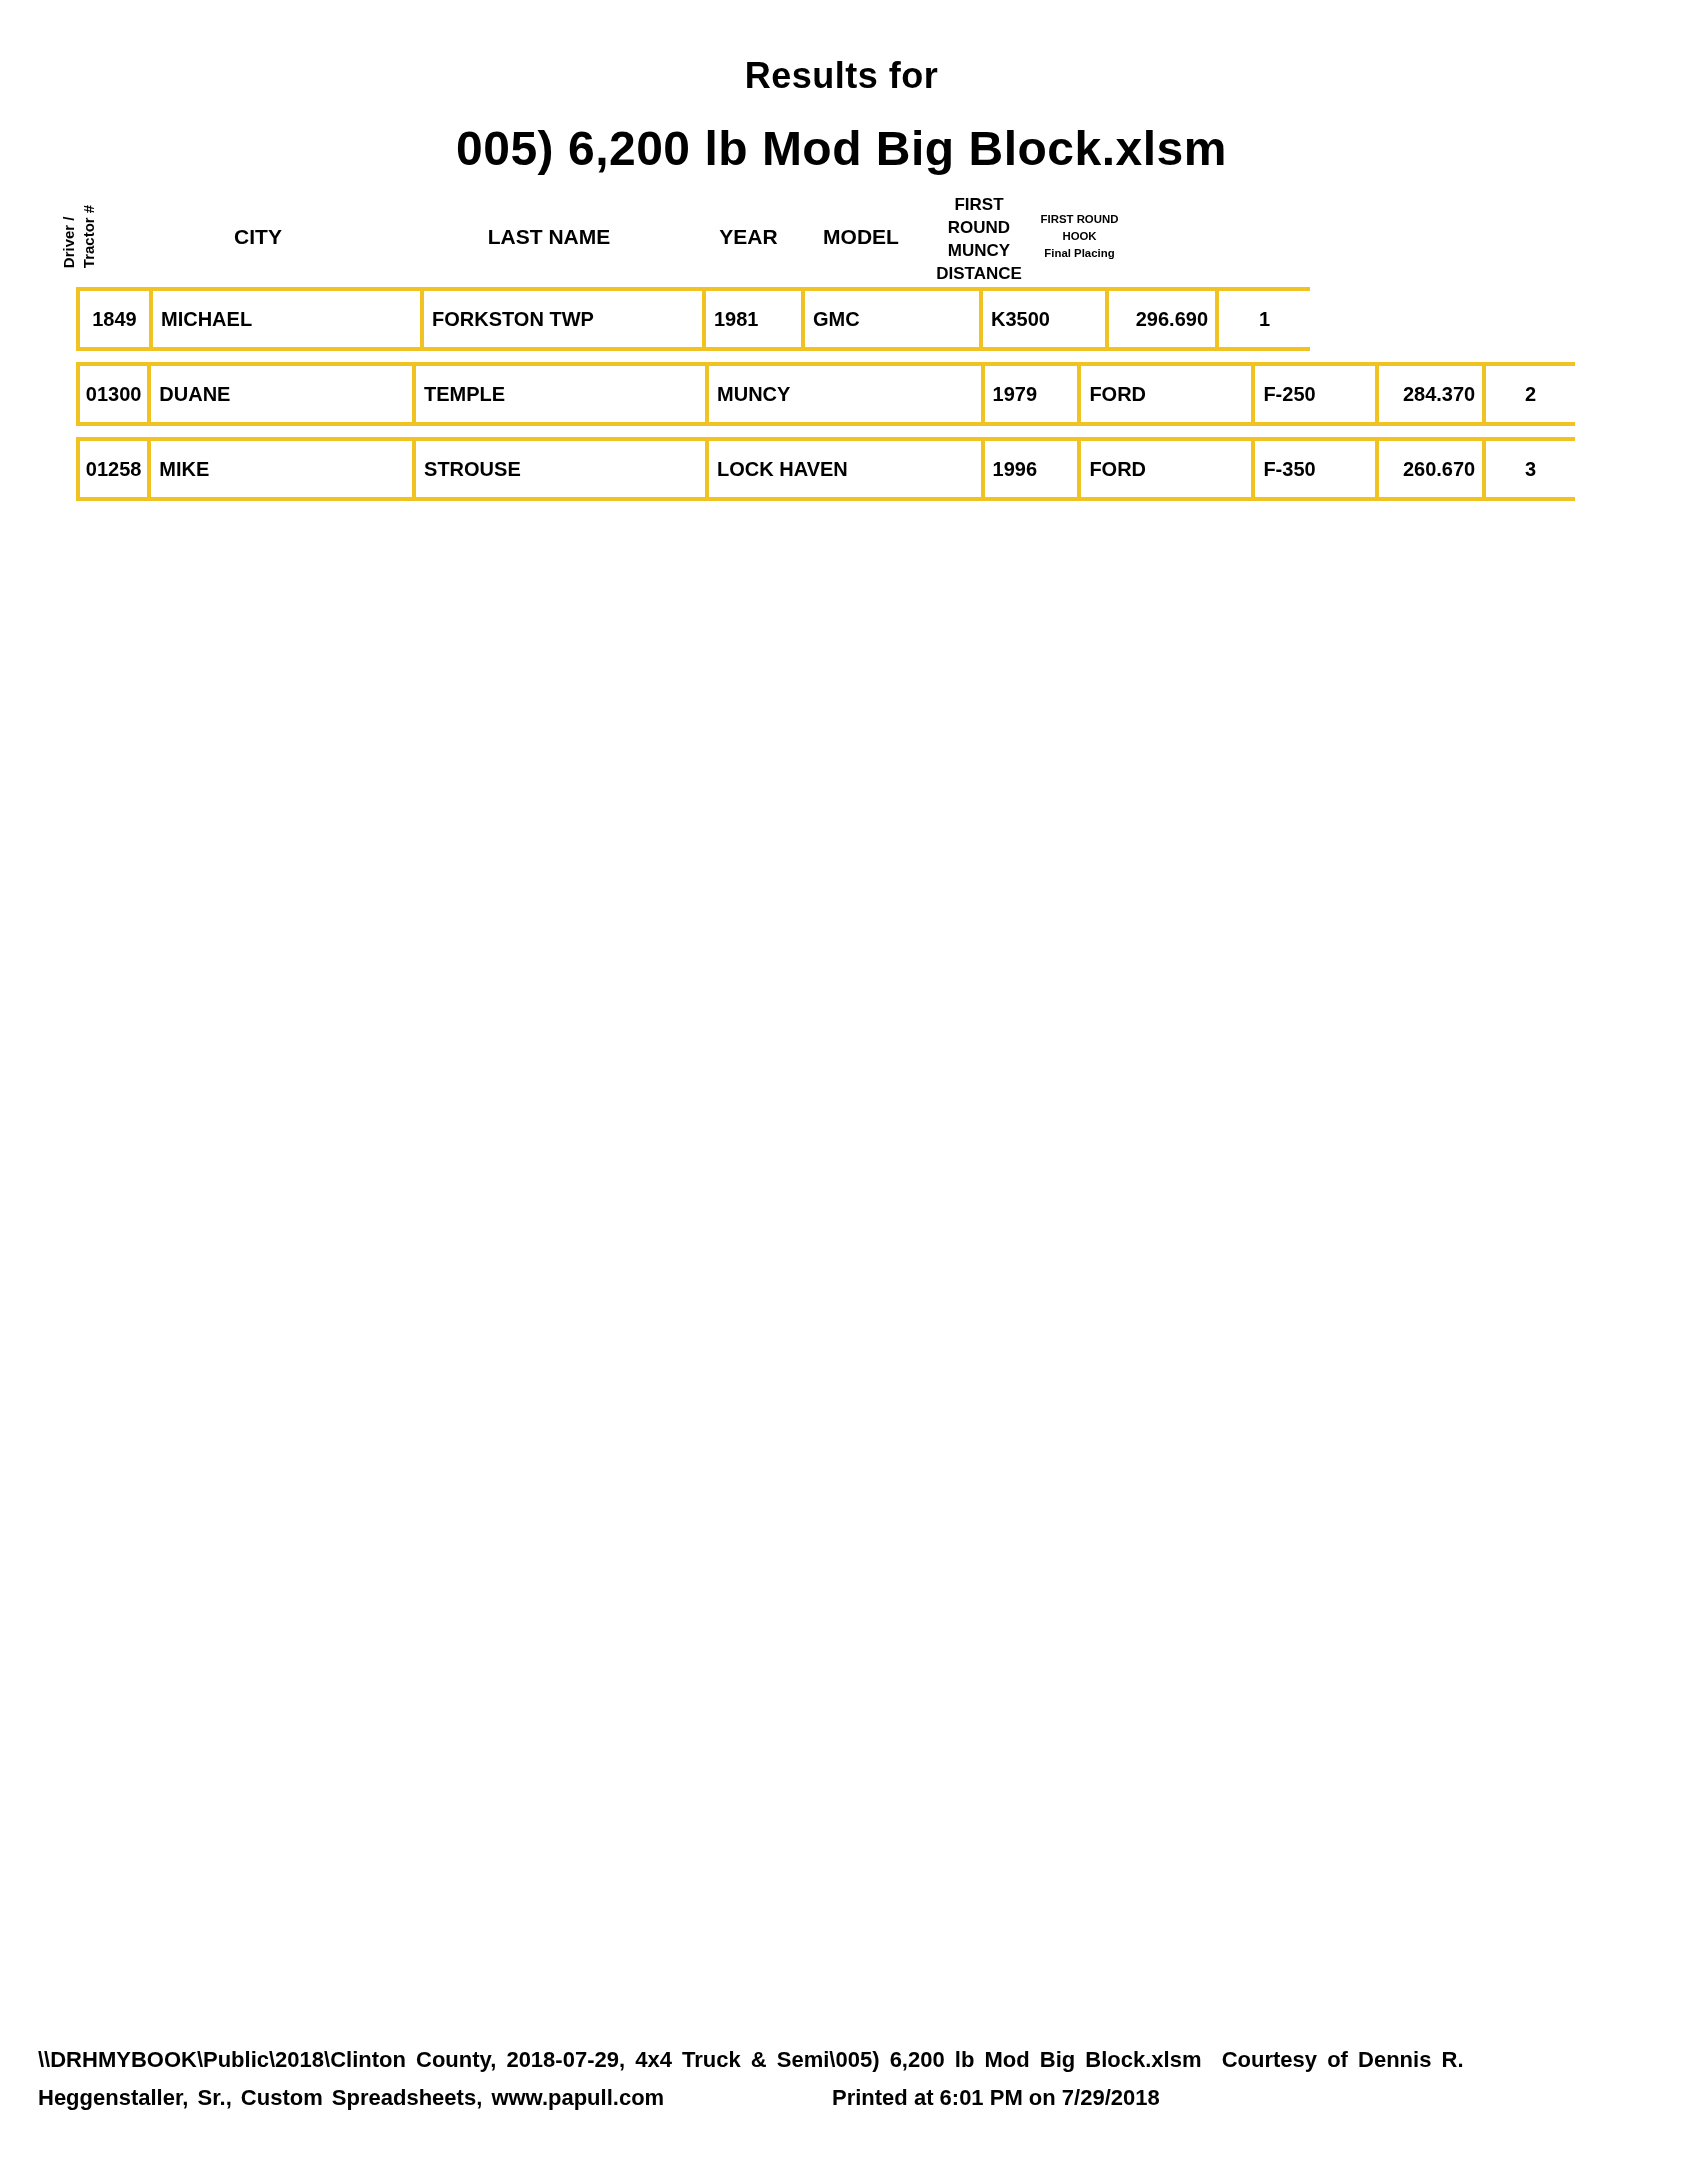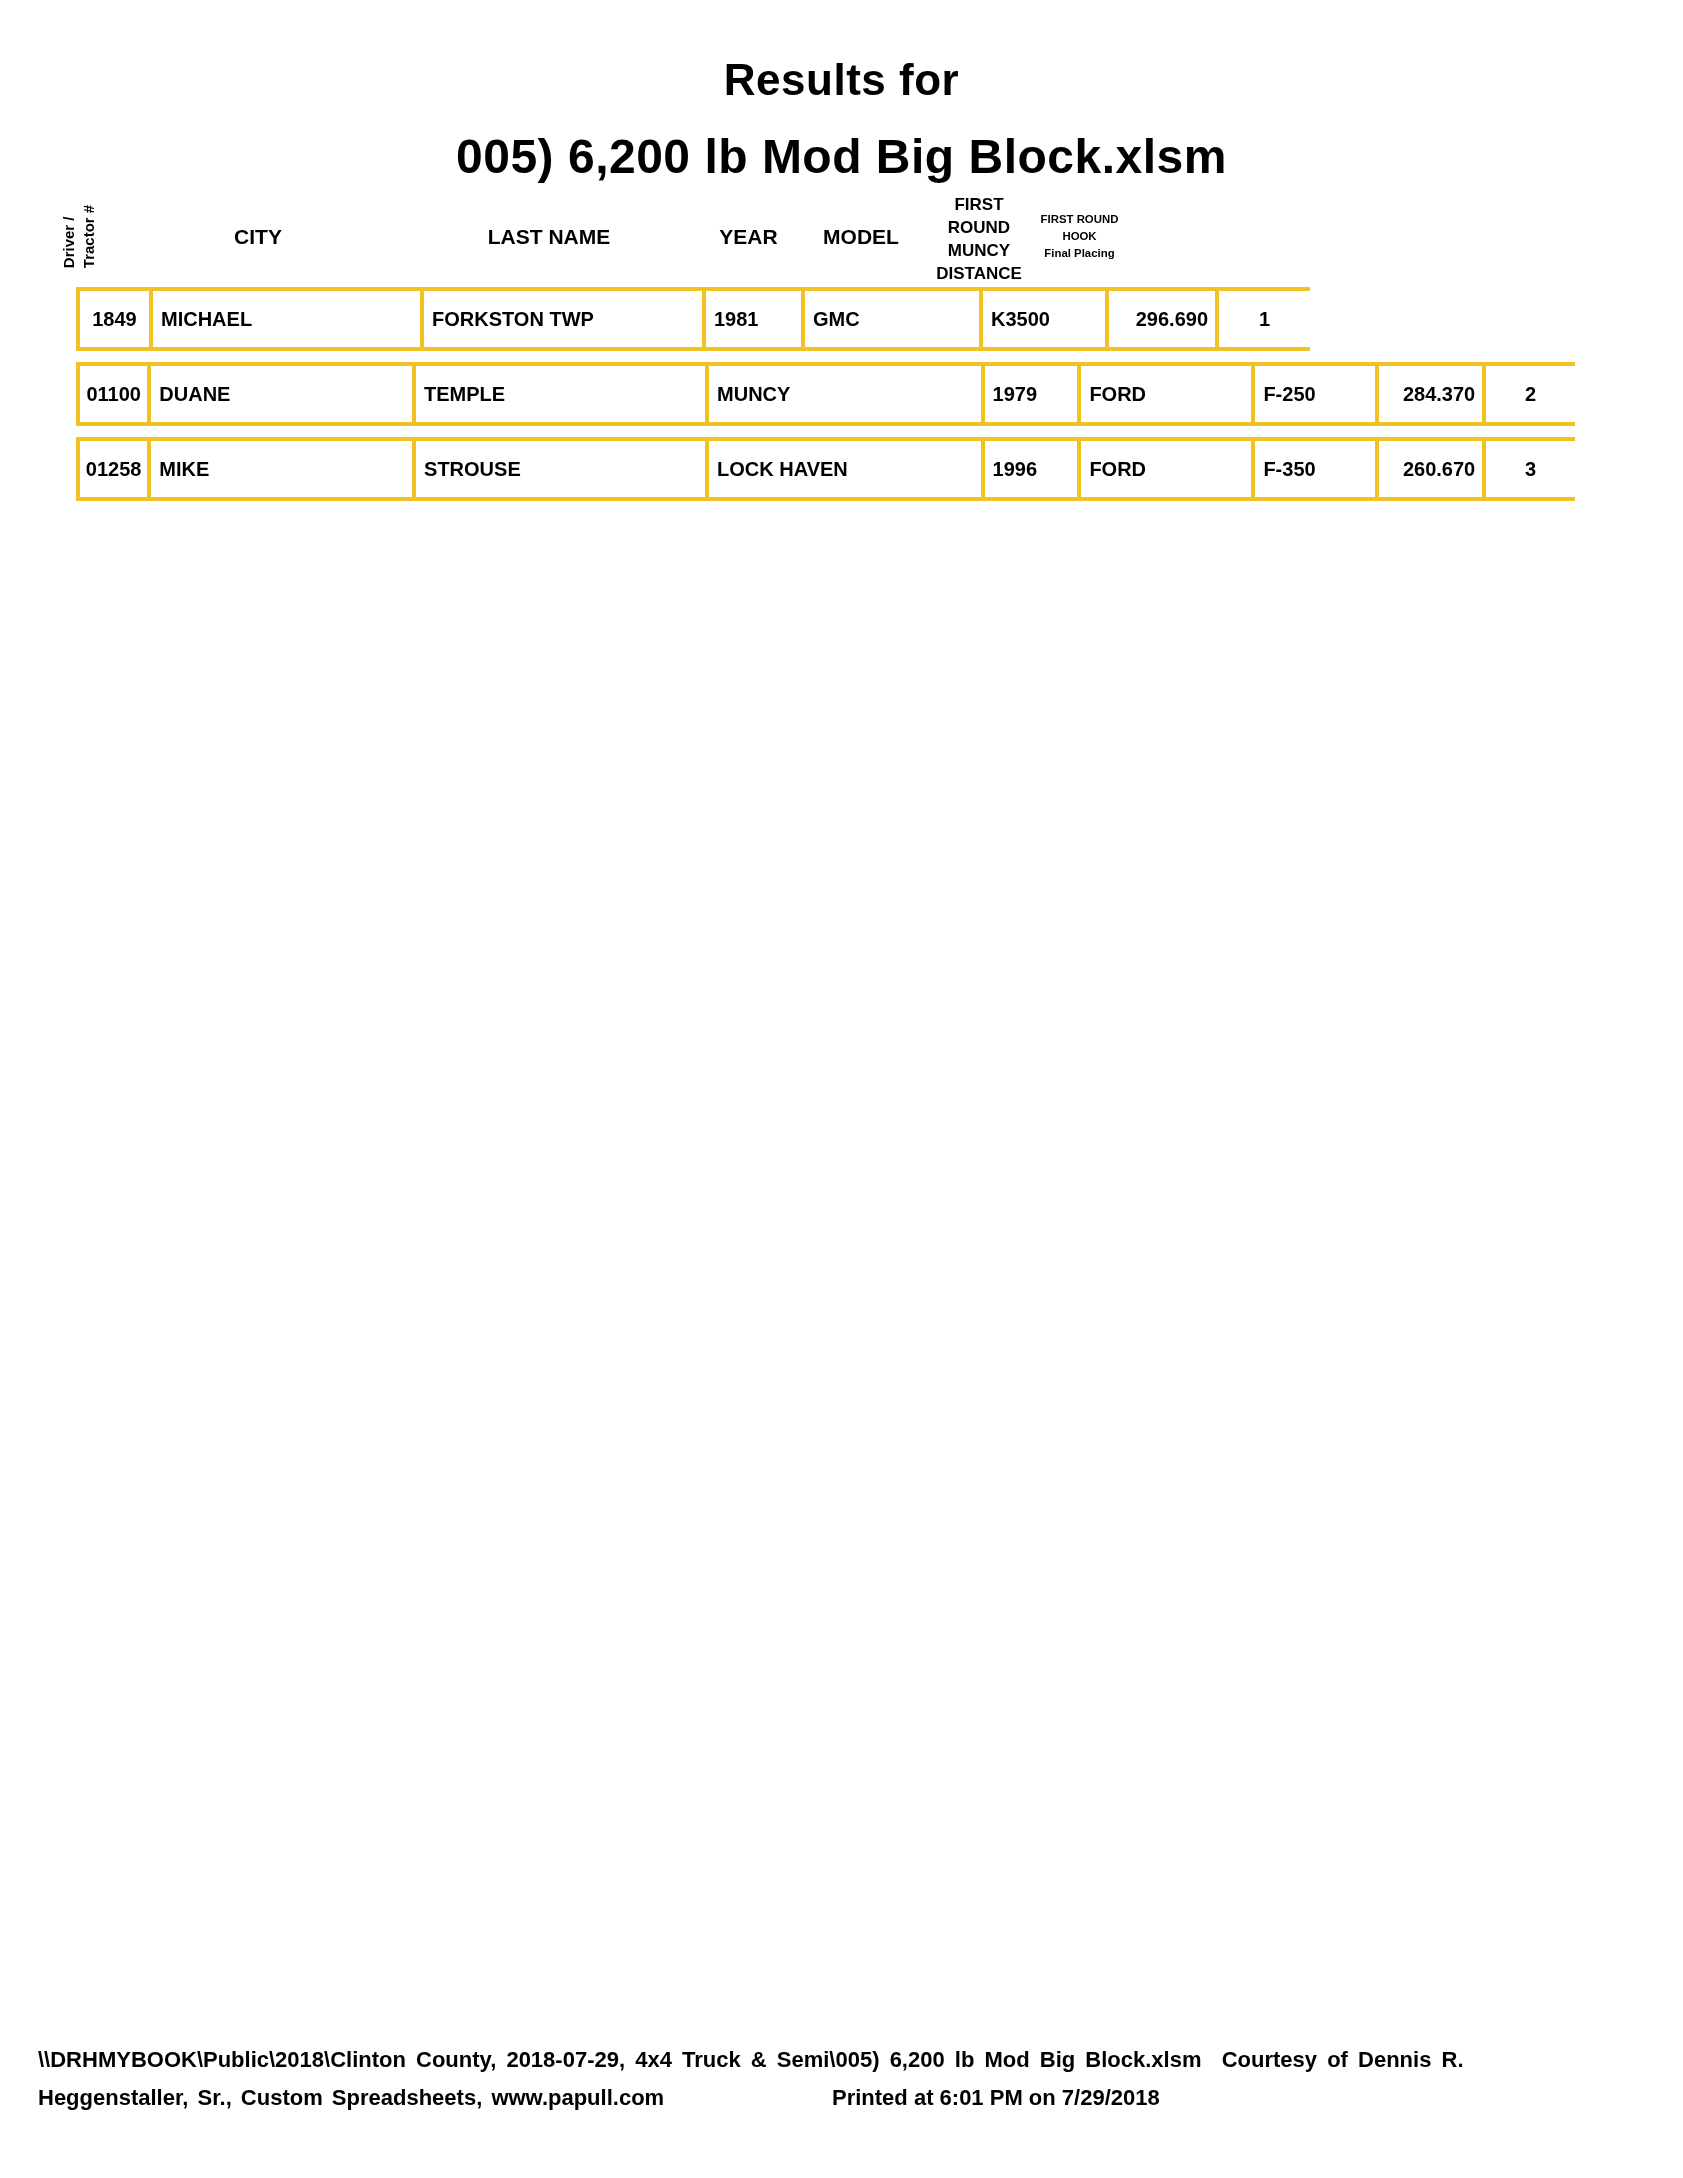--- a/index.html
+++ b/index.html
@@ -7,21 +7,21 @@
   html, body { background: #ffffff; }
   body {
     width: 1683px; height: 2178px;
     position: relative; overflow: hidden;
     font-family: "Liberation Sans", sans-serif;
     font-weight: bold; color: #000;
   }
 
   
   .title-block { position: absolute; top: 55px; left: 0; width: 1683px; text-align: center; }
-  .title1 { font-size: 44px; letter-spacing: 0.5px; }
+  .title1 { font-size: 36px; letter-spacing: 0.5px; }
   .title2 { font-size: 48px; margin-top: 24px; letter-spacing: 0.5px; }
 
   
   .results-table { position: absolute; left: 40px; top: 186px; width: 1535px; }
 
   .thead { display: flex; height: 101px; }
   .hc { display: flex; align-items: center; justify-content: center;
         font-size: 21px; text-align: center; }
   .hc .multiline { white-space: pre-line; }
   .hc.c-dist { align-items: flex-end; }
@@ -108,21 +108,21 @@
       <div class="tc c-first  a-l">MICHAEL</div>
       <div class="tc c-city   a-l">FORKSTON TWP</div>
       <div class="tc c-year   a-l">1981</div>
       <div class="tc c-make   a-l">GMC</div>
       <div class="tc c-model  a-l">K3500</div>
       <div class="tc c-dist   a-r">296.690</div>
       <div class="tc c-place  a-c">1</div>
     </div>
 
     <div class="trow">
-      <div class="tc c-driver a-c">01100</div>
+      <div class="tc c-driver a-c">01300</div>
       <div class="tc c-first  a-l">DUANE</div>
       <div class="tc c-last   a-l">TEMPLE</div>
       <div class="tc c-city   a-l">MUNCY</div>
       <div class="tc c-year   a-l">1979</div>
       <div class="tc c-make   a-l">FORD</div>
       <div class="tc c-model  a-l">F-250</div>
       <div class="tc c-dist   a-r">284.370</div>
       <div class="tc c-place  a-c">2</div>
     </div>
 

